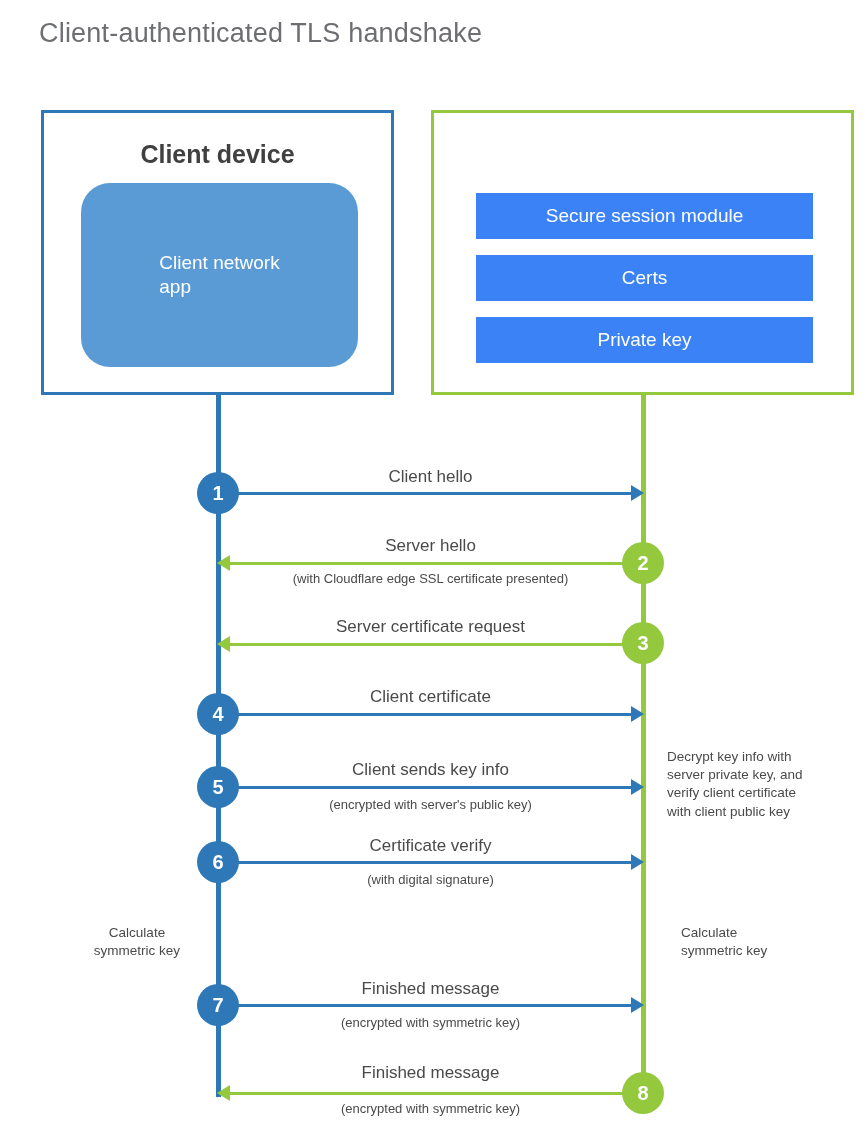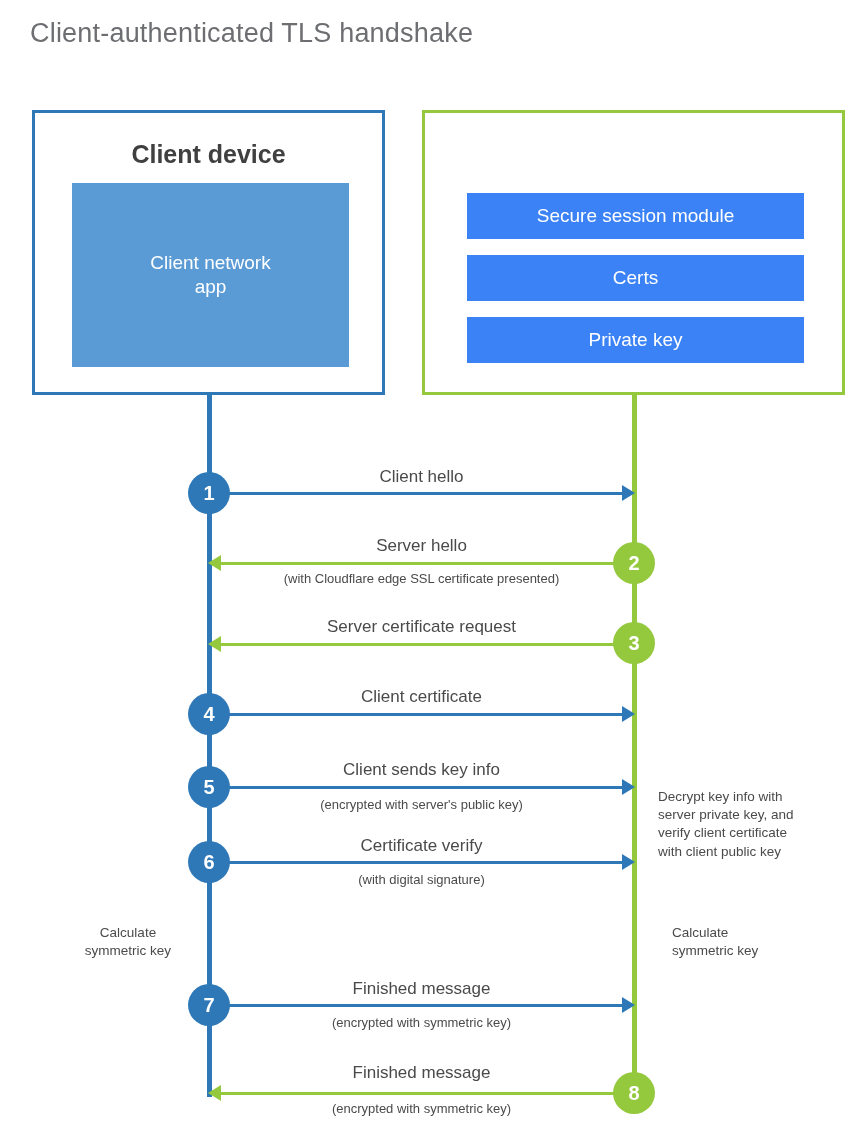--- a/index.html
+++ b/index.html
@@ -10,21 +10,21 @@
   body {
     width: 865px;
     height: 1146px;
     position: relative;
     font-family: "Liberation Sans", sans-serif;
     overflow: hidden;
   }
 
   #diagram {
     position: absolute;
-    left: 0; top: 0;
+    left: 9px; top: 0;
     width: 849px;
     height: 1146px;
   }
 
   
   .page-title {
     position: absolute;
     left: 30px;
     top: 18px;
     font-size: 27px;
@@ -70,22 +70,23 @@
     left: 37px;
     top: 70px;
     width: 277px;
     height: 184px;
     background: #5b9bd5;
     color: #ffffff;
     font-size: 19px;
     display: flex;
     align-items: center;
     justify-content: center;
-    text-align: center;
+    text-align: left;
     line-height: 1.25;
+    border-radius: 29px;
   }
 
   .server-bar {
     position: absolute;
     left: 42px;
     width: 337px;
     height: 46px;
     background: #3b82f6;
     color: #ffffff;
     font-size: 19px;
@@ -235,19 +236,19 @@
   <div class="arrow-head right blue" style="left:622px; top:997px;"></div>
   <div class="msg-sub" style="left:209px; top:1015px; width:425px;">(encrypted with symmetric key)</div>
   <div class="step-circle blue" style="left:188px; top:984px;">7</div>
 
   <div class="msg-label" style="left:209px; top:1063px; width:425px;">Finished message</div>
   <div class="arrow-line green" style="left:220px; top:1092px; width:414px;"></div>
   <div class="arrow-head left green" style="left:208px; top:1085px;"></div>
   <div class="msg-sub" style="left:209px; top:1101px; width:425px;">(encrypted with symmetric key)</div>
   <div class="step-circle green" style="left:613px; top:1072px;">8</div>
 
-  <div class="side-note left-align" style="left:658px; top:748px; width:180px;margin-top:40px;">Decrypt key info with<br>server private key, and<br>verify client certificate<br>with client public key</div>
+  <div class="side-note left-align" style="left:658px; top:748px; width:180px;">Decrypt key info with<br>server private key, and<br>verify client certificate<br>with client public key</div>
 
   <div class="side-note right-align" style="left:48px; top:924px; width:160px;">Calculate<br>symmetric key</div>
 
   <div class="side-note left-align" style="left:672px; top:924px; width:160px;">Calculate<br>symmetric key</div>
 
 </div>
 
 </body></html>

